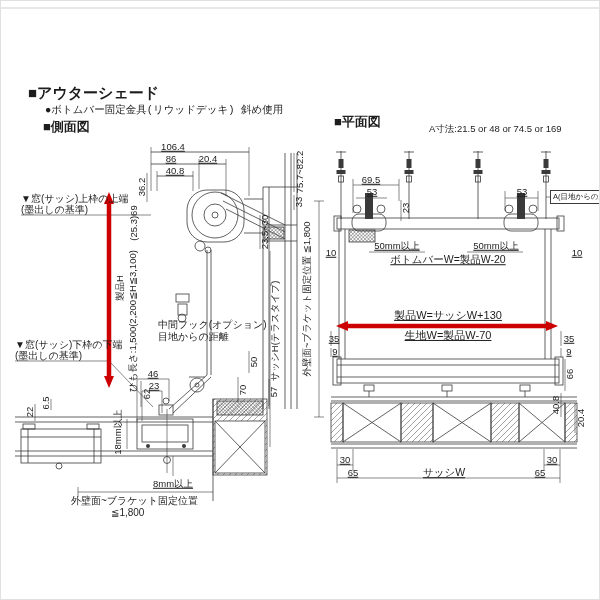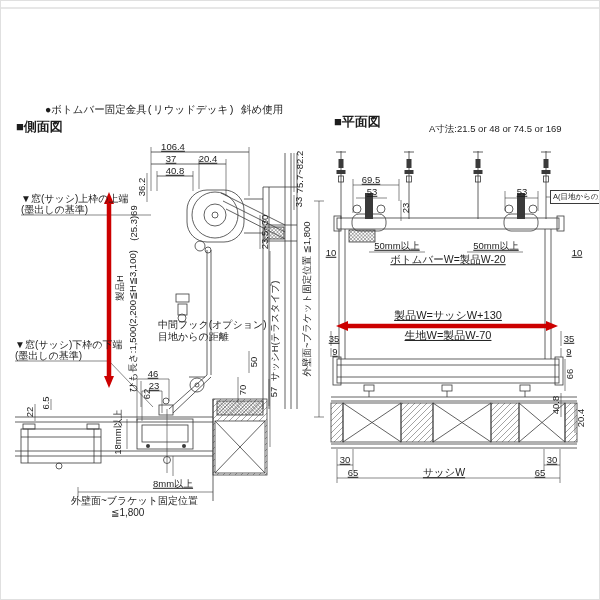--- a/index.html
+++ b/index.html
@@ -262,27 +262,28 @@
     <g>
       <line class="acc" x1="108" y1="201" x2="108" y2="377" stroke-width="4.5"></line>
       <polygon class="accf" points="108,191 103,203 113,203"></polygon>
       <polygon class="accf" points="108,387 103,375 113,375"></polygon>
       <line class="acc" x1="345" y1="325" x2="547" y2="325" stroke-width="4.5"></line>
       <polygon class="accf" points="335,325 347,320 347,330"></polygon>
       <polygon class="accf" points="557,325 545,320 545,330"></polygon>
     </g>
   </svg>
 
+  <div class="blk t-title" style="left:27px;top:84px">■アウターシェード</div>
   <div class="blk t-sub" style="left:44px;top:104px">●ボトムバー固定金具(リウッドデッキ) 斜め使用</div>
-  <div class="blk t-sec" style="left:15px;top:119px">■側面図</div>
+  <div class="blk t-sec" style="left:42px;top:119px">■側面図</div>
   <div class="blk t-sec" style="left:333px;top:114px">■平面図</div>
   <div class="blk" style="left:428px;top:123px;font-size:9.5px">A寸法:21.5 or 48 or 74.5 or 169</div>
 
   <div class="h" style="left:172px;top:146px">106.4</div>
-  <div class="h" style="left:170px;top:158px">37</div>
+  <div class="h" style="left:170px;top:158px">86</div>
   <div class="h" style="left:207px;top:158px">20.4</div>
   <div class="h" style="left:174px;top:170px">40.8</div>
   <div class="v" style="left:141px;top:186px">36.2</div>
   <div class="v" style="left:133px;top:222px">(25.3)69</div>
   <div class="v" style="left:119px;top:287px">製品H</div>
   <div class="v" style="left:132px;top:320px">ひも長さ:1,500(2,200≦H≦3,100)</div>
   <div class="v" style="left:299px;top:171px">75.7~82.2</div>
   <div class="v" style="left:298px;top:201px">33</div>
   <div class="v" style="left:264px;top:231px">23.5~30</div>
   <div class="v" style="left:274px;top:330px">サッシH(テラスタイプ)</div>

